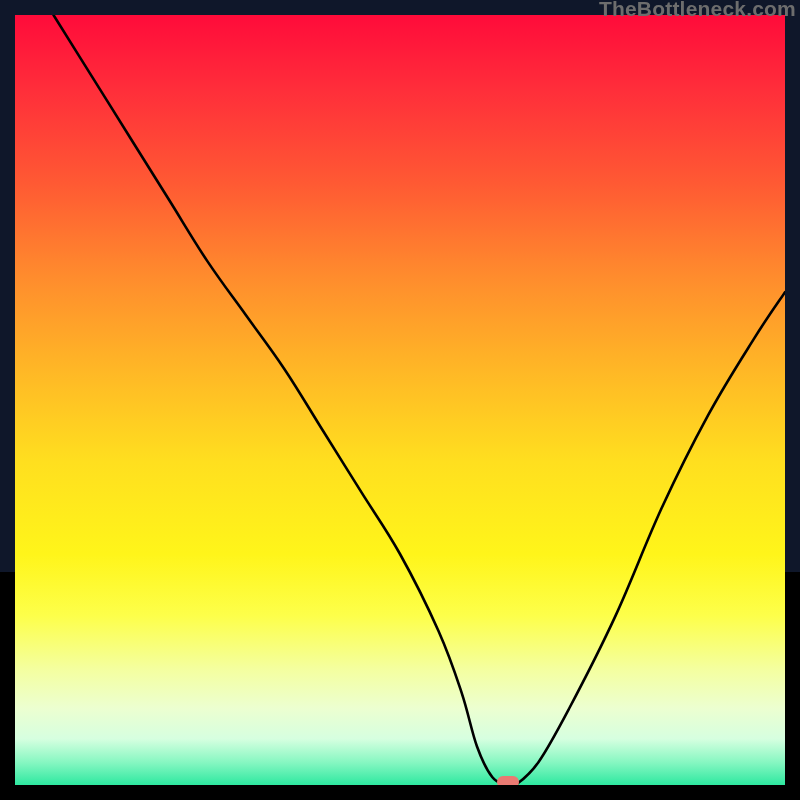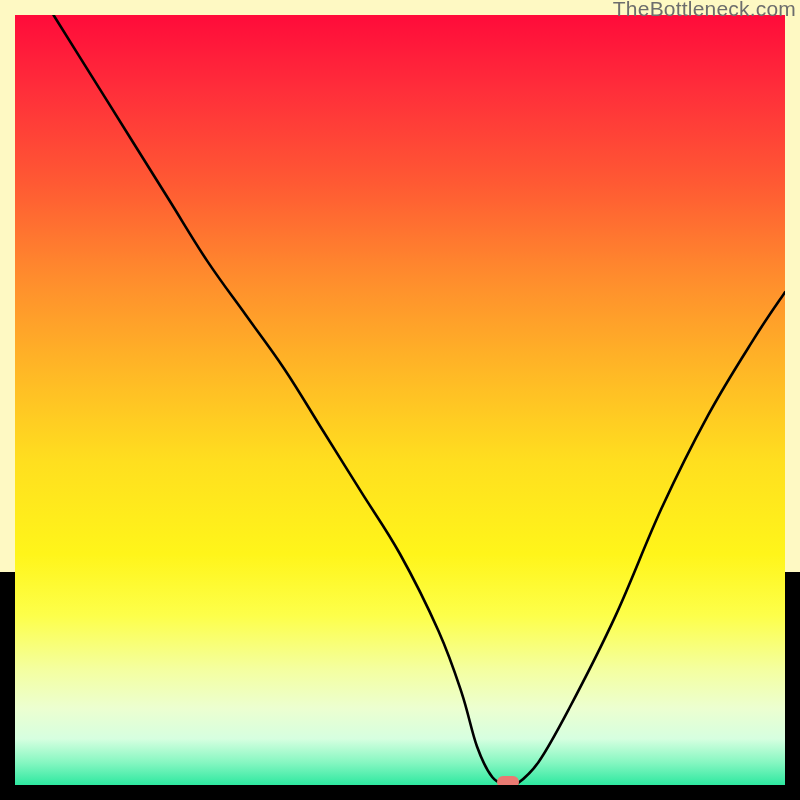--- a/index.html
+++ b/index.html
@@ -9,21 +9,22 @@
     height: 800px;
     background: #000;
     overflow: hidden;
   }
   .frame {
     position: absolute;
     left: 0;
     top: 0;
     width: 800px;
     height: 572px;
-    background: #fef9c3;
+    background: #0f172a;
+    font-weight: bold;
   }
   .plot-area {
     position: absolute;
     left: 15px;
     top: 15px;
     width: 770px;
     height: 770px;
     overflow: hidden;
   }
   .gradient-bg {

